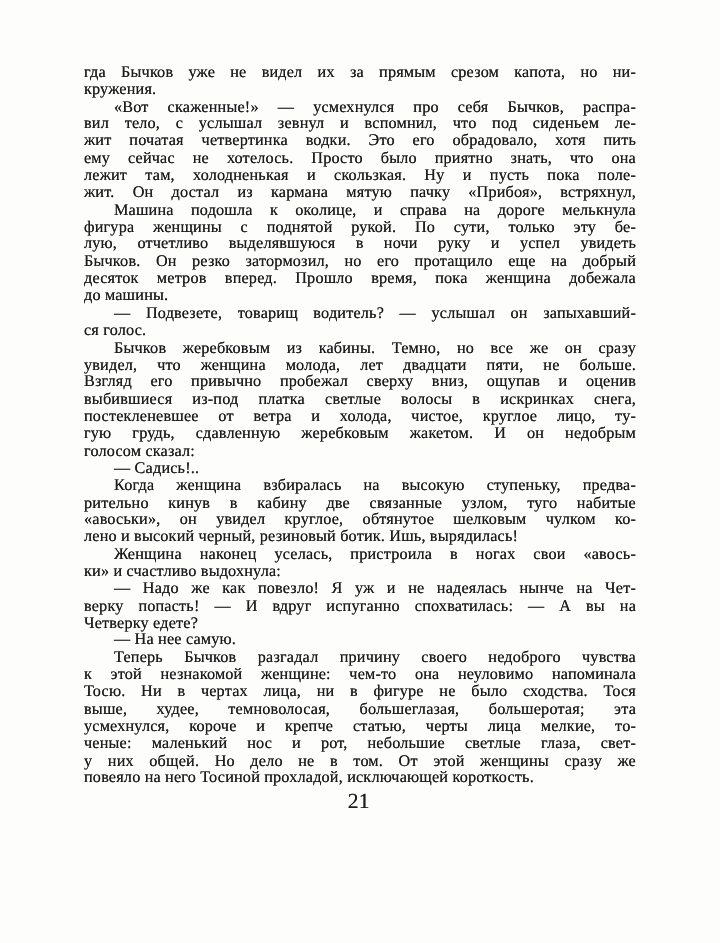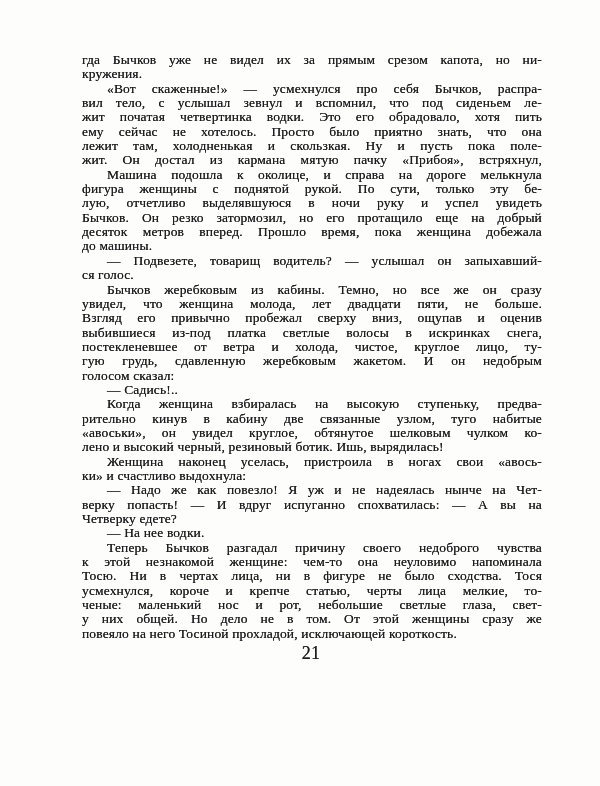--- a/index.html
+++ b/index.html
@@ -12,21 +12,20 @@
     background: #fdfdfc;
     overflow: hidden;
     position: relative;
   }
   .sheet {
     position: absolute;
     left: 0; top: 0;
     width: 506px;
     height: 786px;
     background: #fdfdfc;
-    margin-left: 12px;
   }
   .page-text {
     position: absolute;
     left: 70px;
     top: 53px;
     width: 460px;
     font-family: "Liberation Serif", "DejaVu Serif", serif;
     font-size: 13.5px;
     color: #1d1d1f;
     text-shadow: 0 0 0.45px rgba(20,20,22,0.85);
@@ -112,26 +111,27 @@
       <div class="paragraph">
         <div class="line just indent">Женщина наконец уселась, пристроила в ногах свои «авось-</div>
         <div class="line end">ки» и счастливо выдохнула:</div>
       </div>
       <div class="paragraph">
         <div class="line just indent">— Надо же как повезло! Я уж и не надеялась нынче на Чет-</div>
         <div class="line just">верку попасть! — И вдруг испуганно спохватилась: — А вы на</div>
         <div class="line end">Четверку едете?</div>
       </div>
       <div class="paragraph">
-        <div class="line end indent">— На нее водки.</div>
+        <div class="line end indent">— На нее самую.</div>
       </div>
       <div class="paragraph">
         <div class="line just indent">Теперь Бычков разгадал причину своего недоброго чувства</div>
         <div class="line just">к этой незнакомой женщине: чем-то она неуловимо напоминала</div>
         <div class="line just">Тосю. Ни в чертах лица, ни в фигуре не было сходства. Тося</div>
+        <div class="line just">выше, худее, темноволосая, большеглазая, большеротая; эта</div>
         <div class="line just">усмехнулся, короче и крепче статью, черты лица мелкие, то-</div>
         <div class="line just">ченые: маленький нос и рот, небольшие светлые глаза, свет-</div>
         <div class="line just">у них общей. Но дело не в том. От этой женщины сразу же</div>
         <div class="line end">повеяло на него Тосиной прохладой, исключающей короткость.</div>
       </div>
       <div class="page-number">21</div>
     </div>
 </div>
 
 </body></html>

